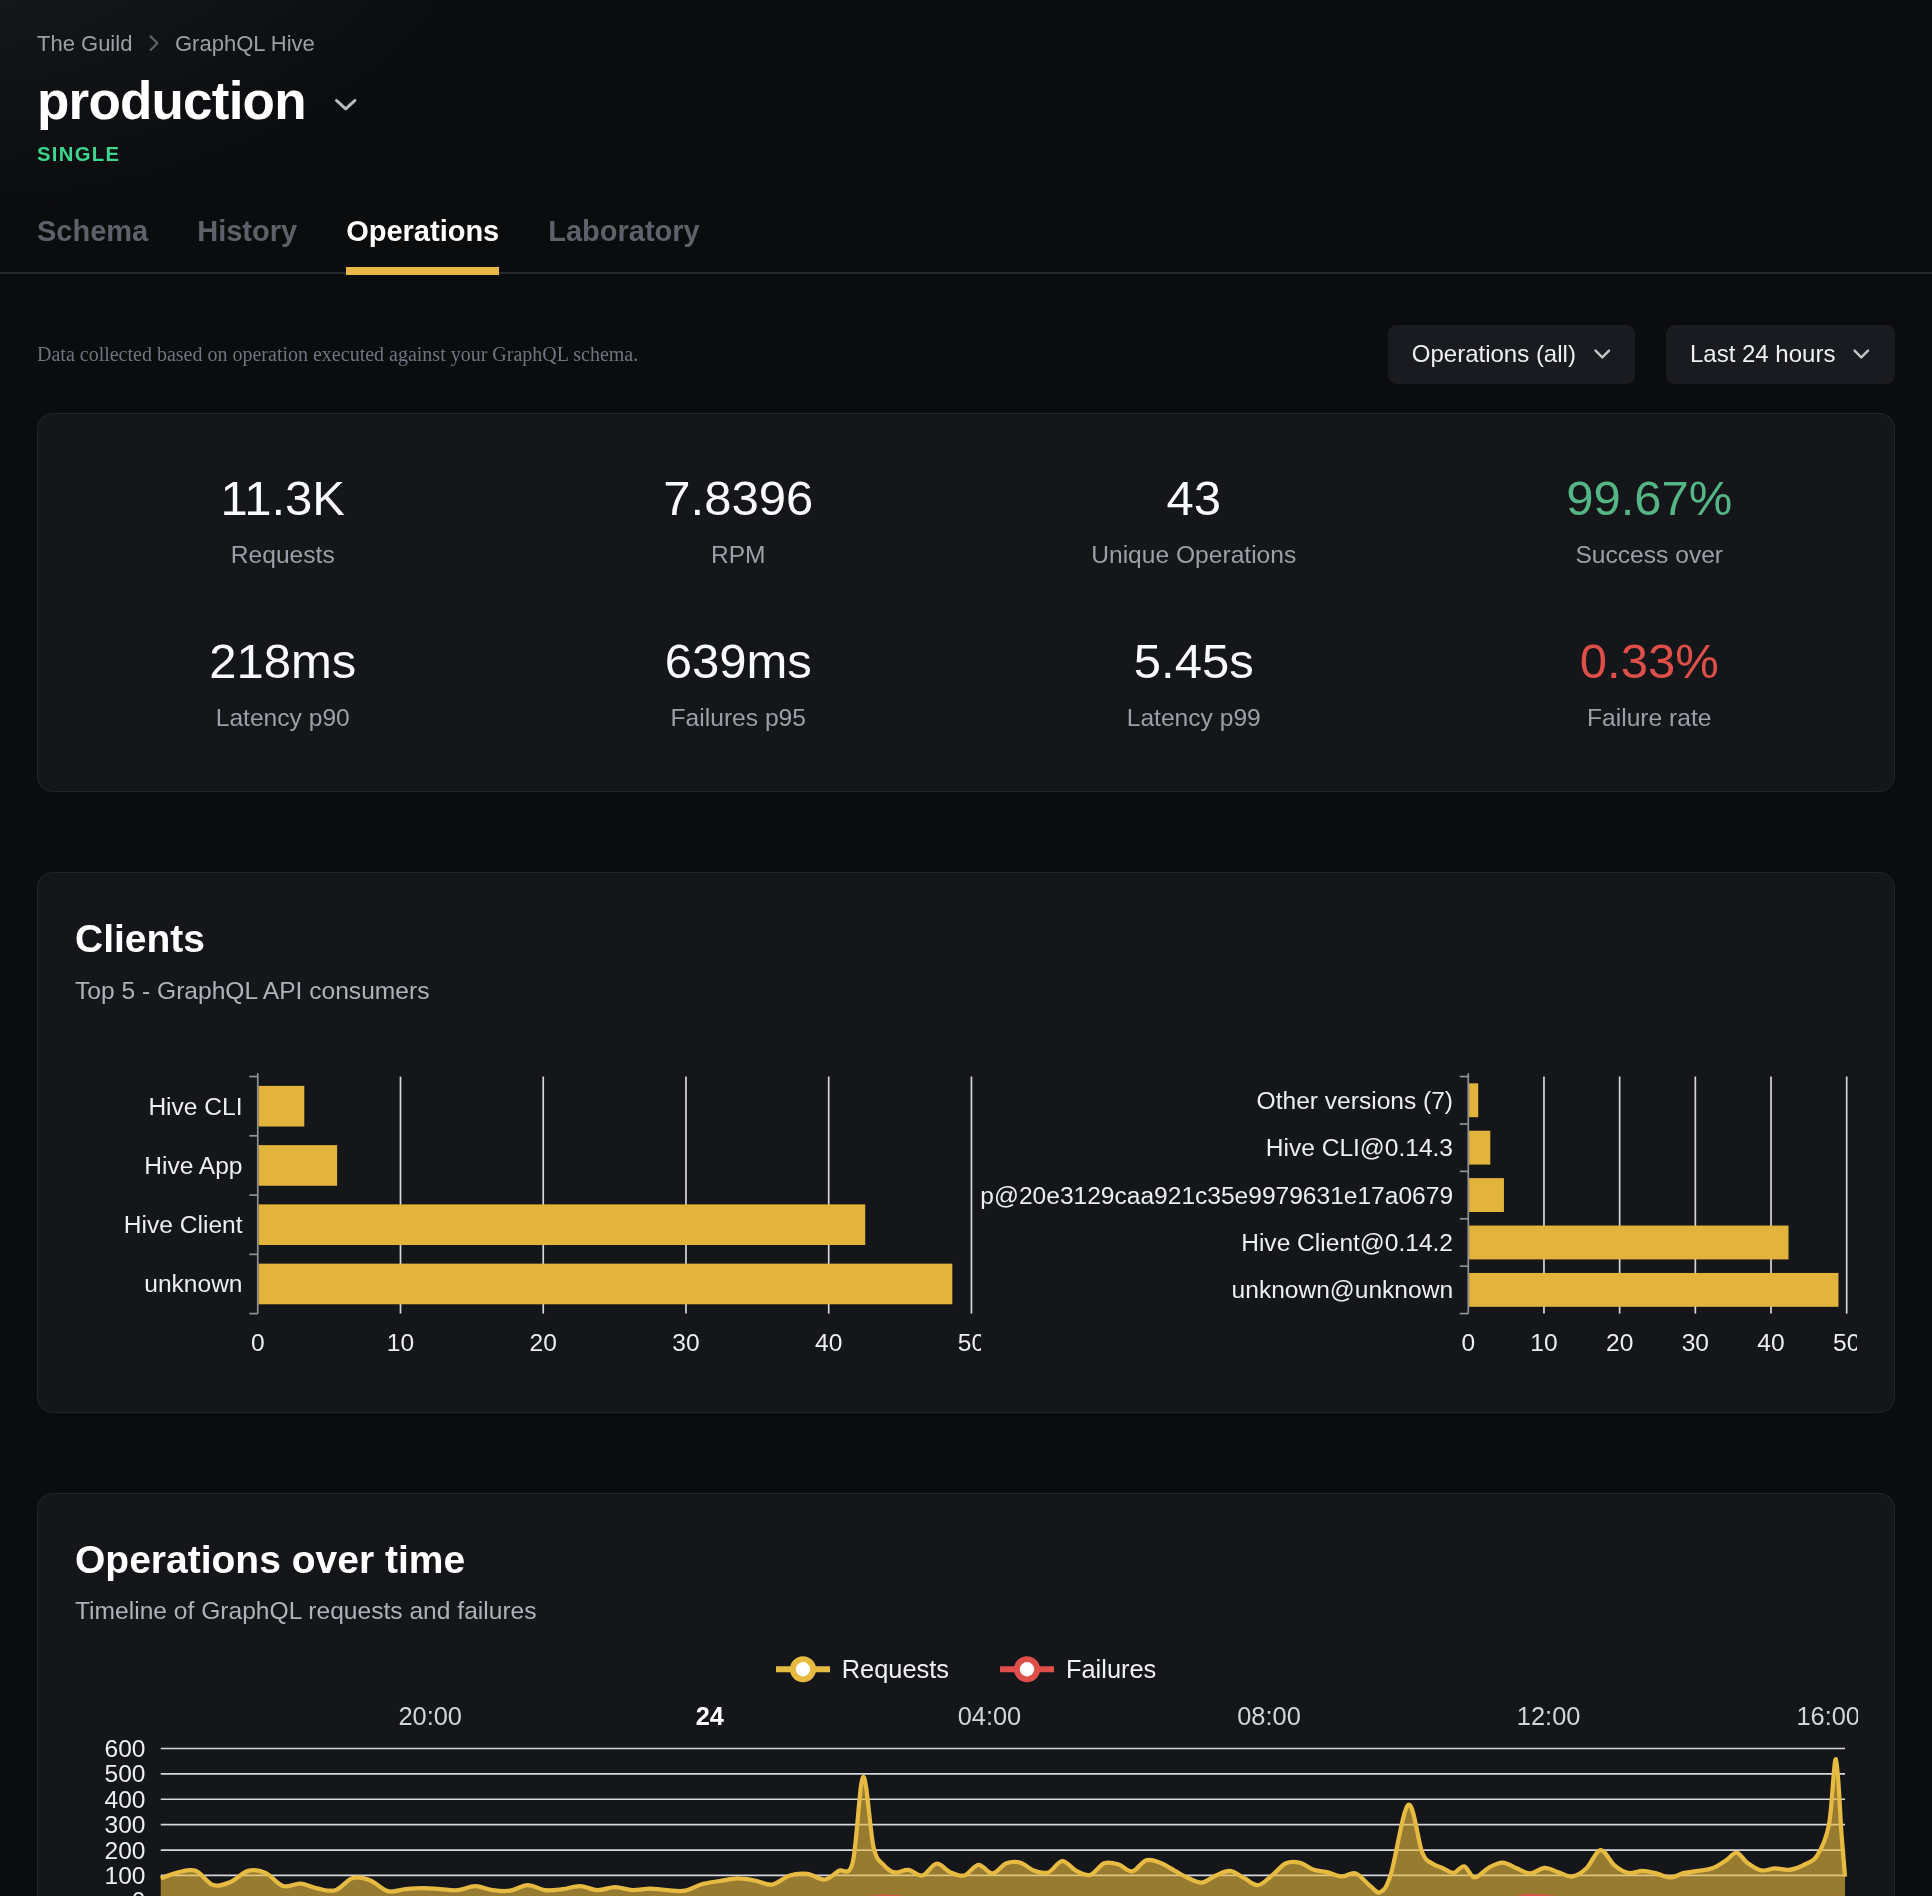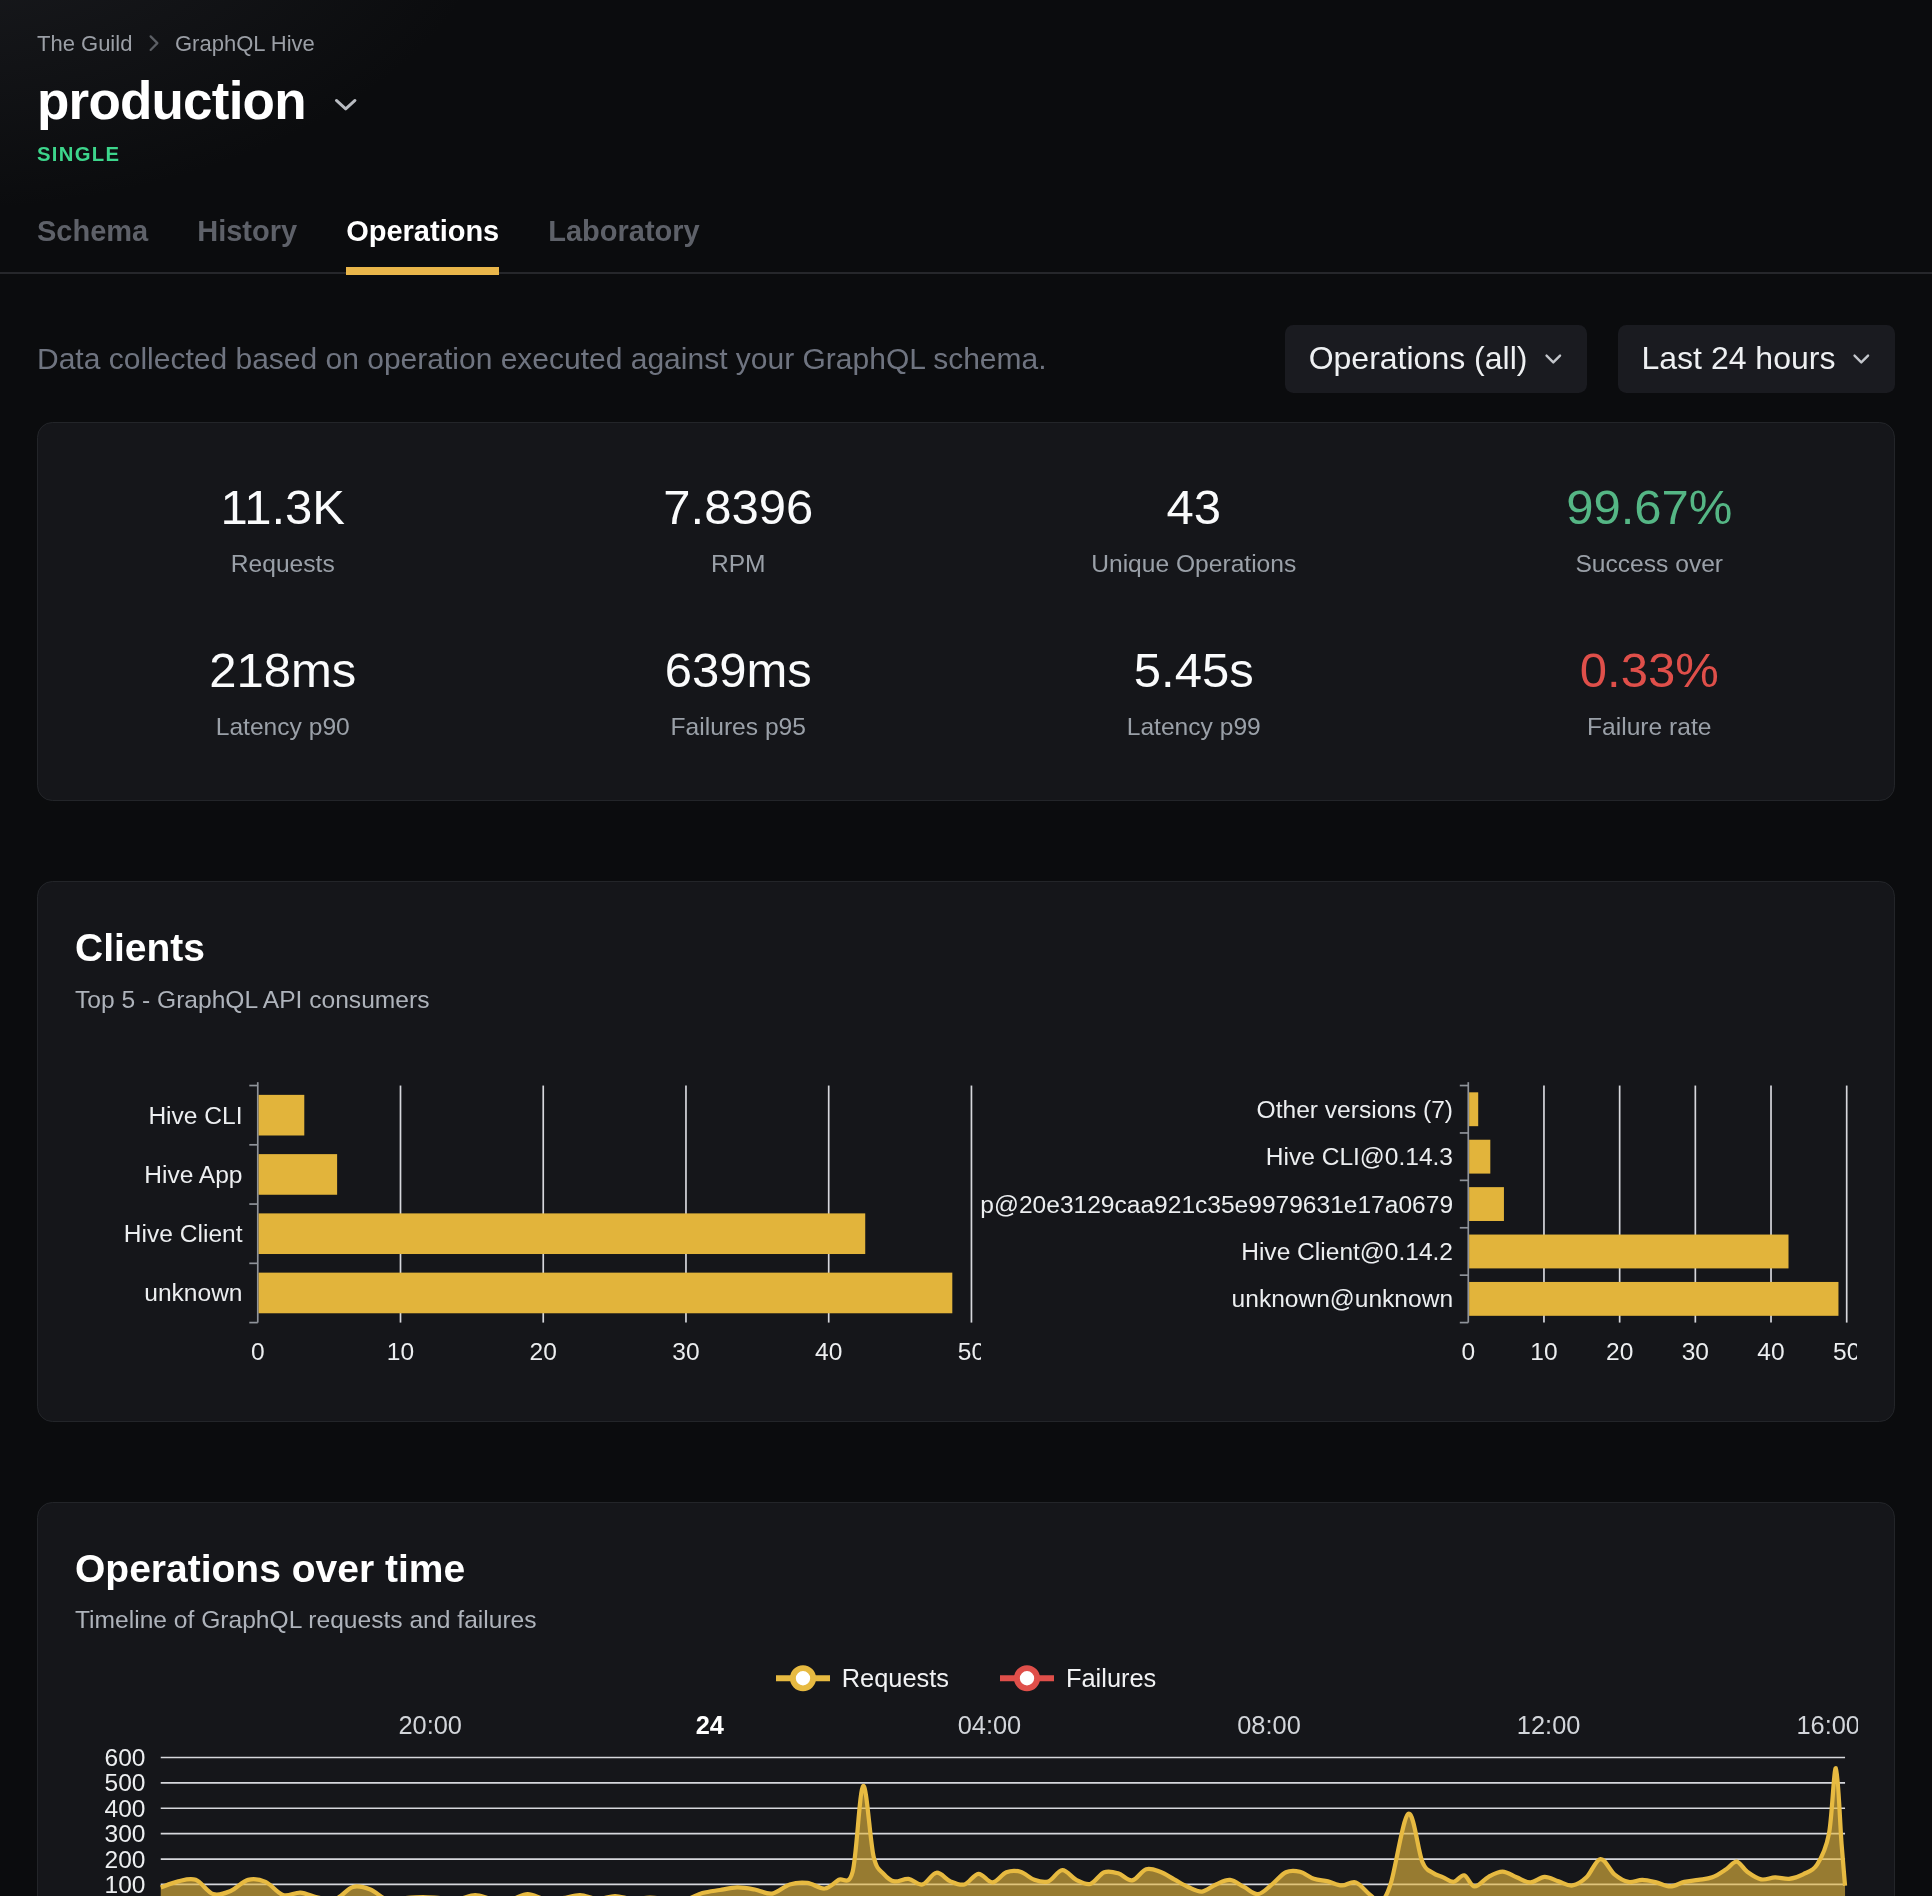--- a/index.html
+++ b/index.html
@@ -23,23 +23,23 @@
   .badge-single { padding:0 37px; margin-top:12px; font-size:20.3px; font-weight:700; letter-spacing:1.3px; position:relative; }
 
   .tabs { margin-top:49px; padding:0 37px; display:flex; gap:49px; border-bottom:2.5px solid #26272b; position:relative; }
   .tab { font-size:29px; font-weight:700; color:#5e6169; padding-bottom:24px; position:relative; cursor:pointer; }
   .tab.active { color:#ffffff; }
   .tab.active::after { content:""; position:absolute; left:0; right:0; bottom:-2.5px; height:7.6px; background:#e9b64a; }
 
   .content { padding:0 37px; position:relative; }
 
   .toolbar { margin-top:51px; display:flex; justify-content:space-between; align-items:center; }
-  .toolbar-desc { font-size:30px; color:#6f7480; }
+  .toolbar-desc { font-size:20px; color:#6f7480;font-family:Liberation Serif, serif; }
   .filters { display:flex; gap:30.5px; }
-  .filter-btn { display:flex; align-items:center; gap:17px; background:#1a1b20; border-radius:8.5px; padding:15.3px 24px; font-size:32px; color:#eef0f2; cursor:pointer; }
+  .filter-btn { display:flex; align-items:center; gap:17px; background:#1a1b20; border-radius:8.5px; padding:15.3px 24px; font-size:24px; color:#eef0f2; cursor:pointer; }
 
   .card { background:#15161a; border:0.8px solid #232529; border-radius:15.3px; }
 
   .stats-card { margin-top:29px; padding:56px 17px 59px; display:grid; grid-template-columns:repeat(4,1fr); row-gap:64px; text-align:center; }
   .stat-value { font-size:49px; font-weight:500; color:#fafbfc; }
   .stat-label { margin-top:15.3px; font-size:24.6px; color:#9aa0a8; }
 
   .panel { margin-top:80px; padding:44px 37px 51px; }
   .card-title { font-size:39px; font-weight:700; color:#ffffff; }
   .card-subtitle { margin-top:15.3px; font-size:24.6px; color:#aeb3bb; }

